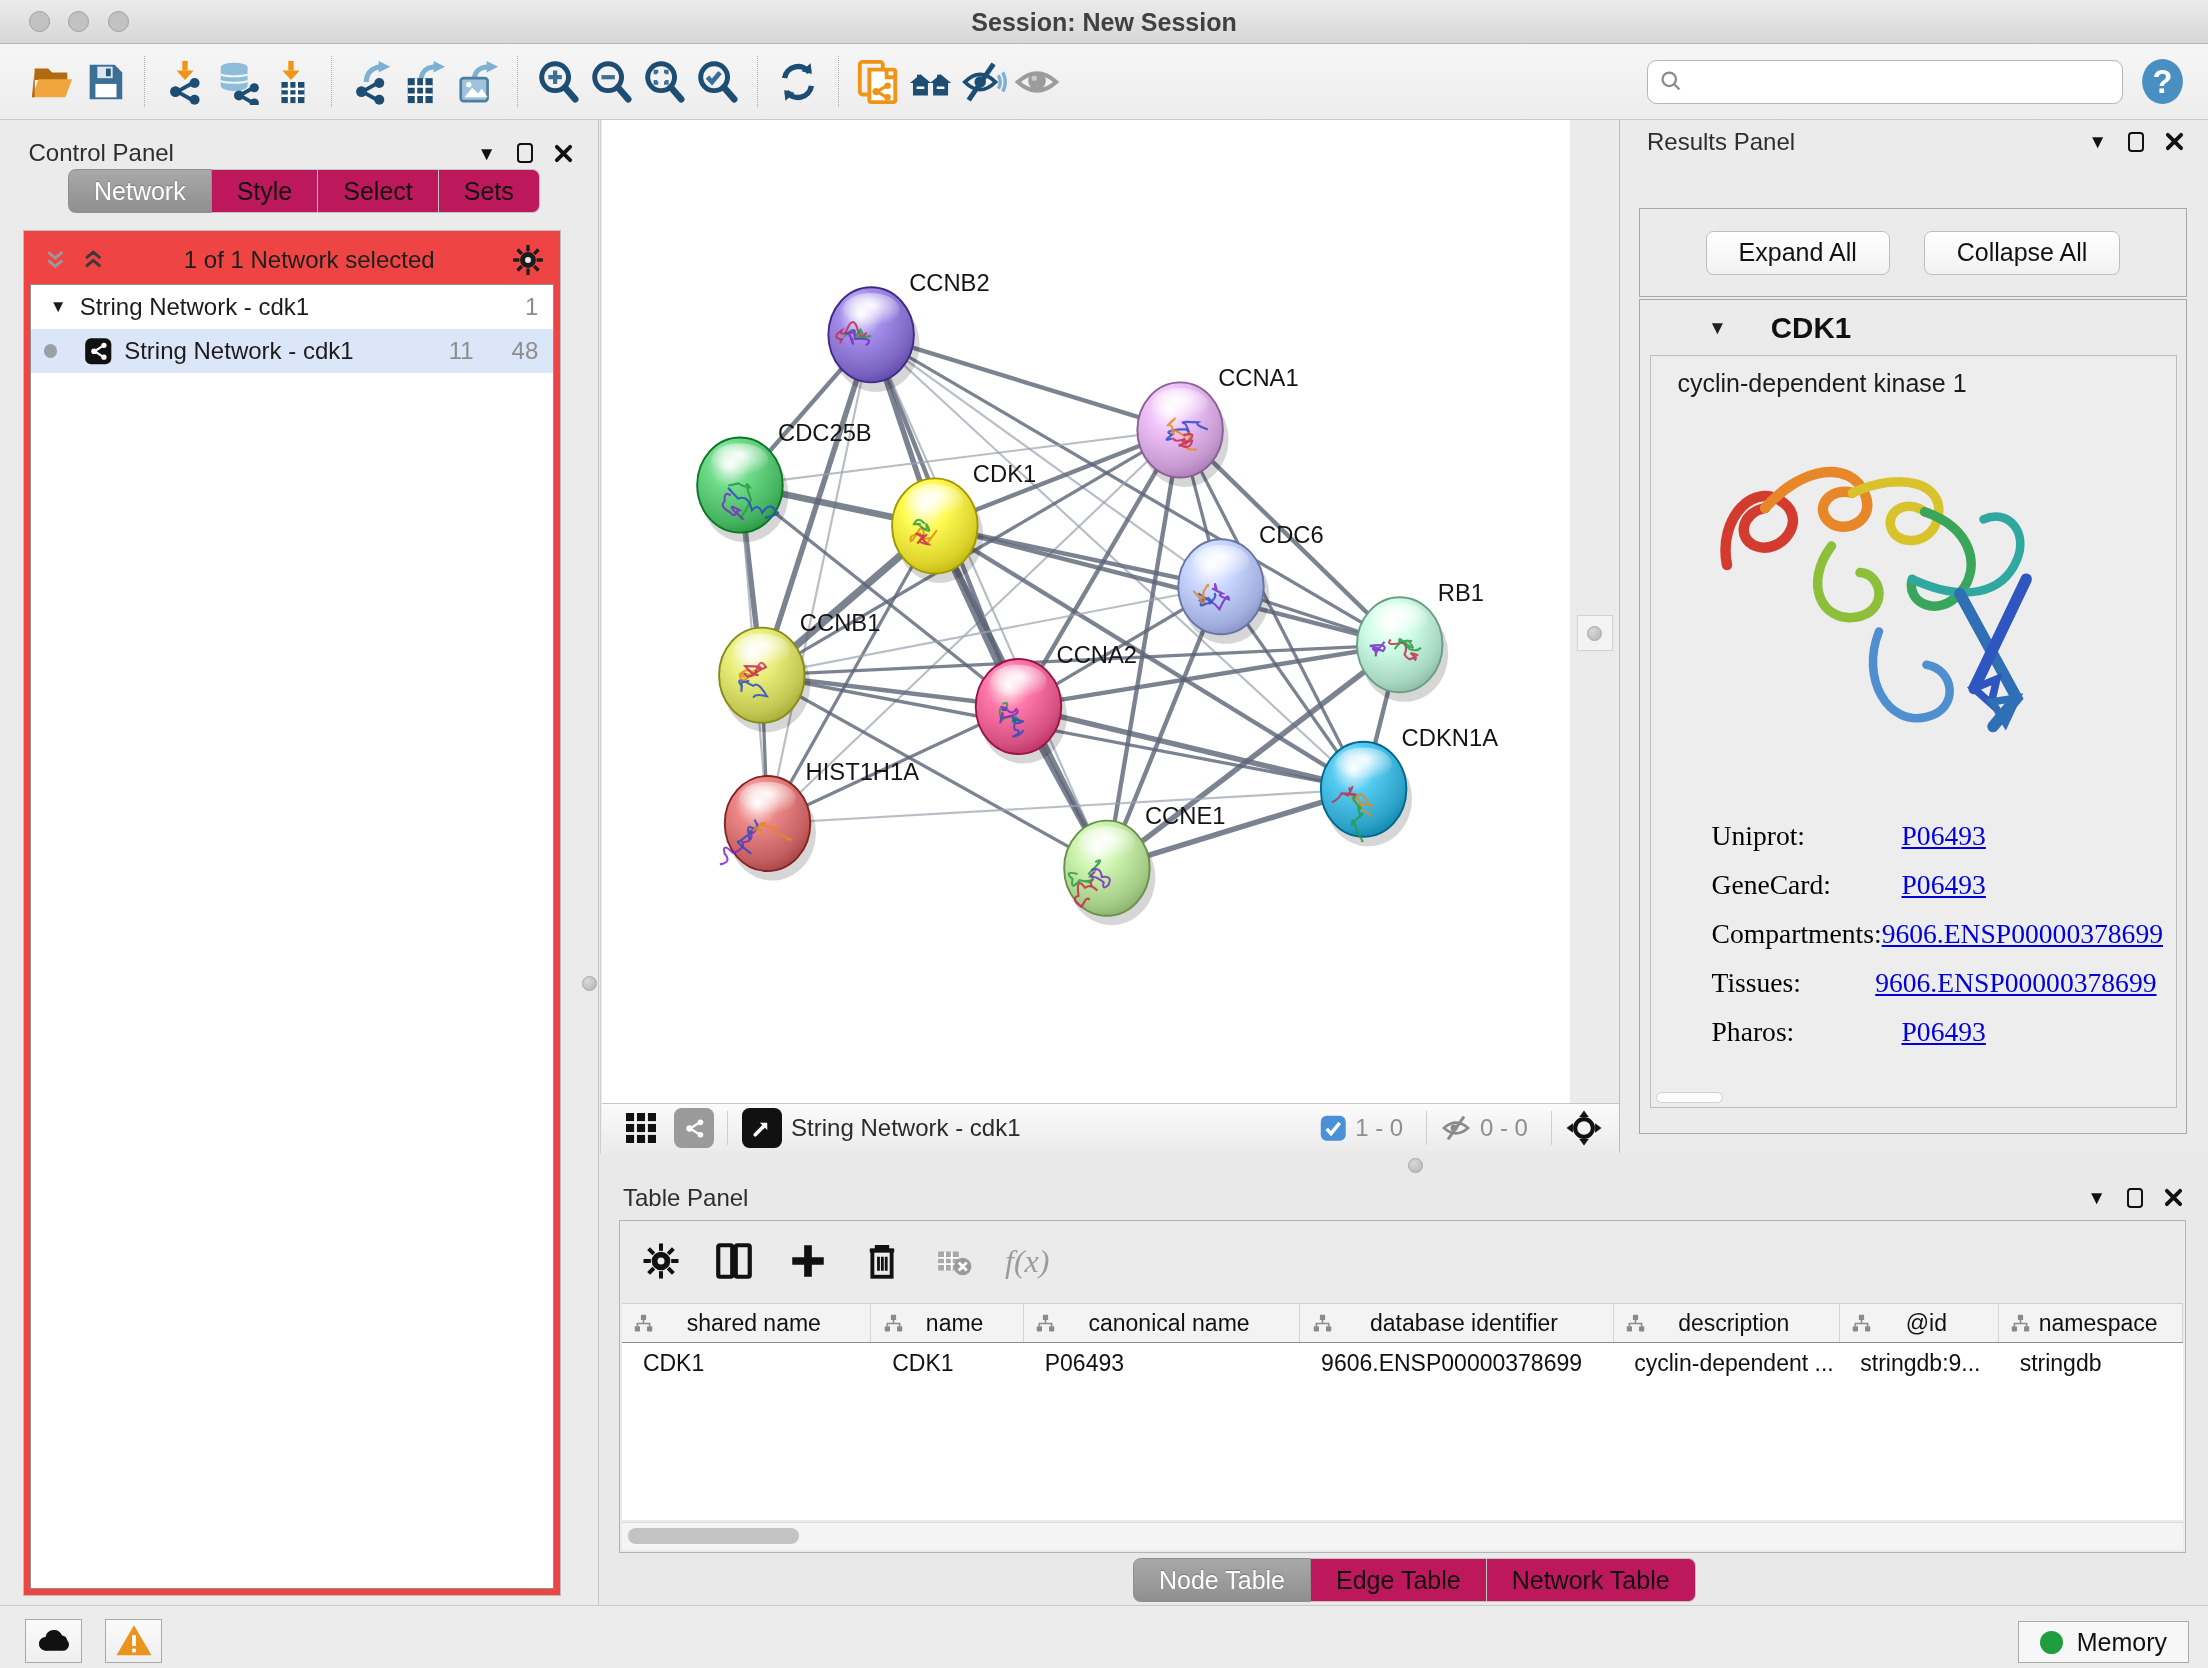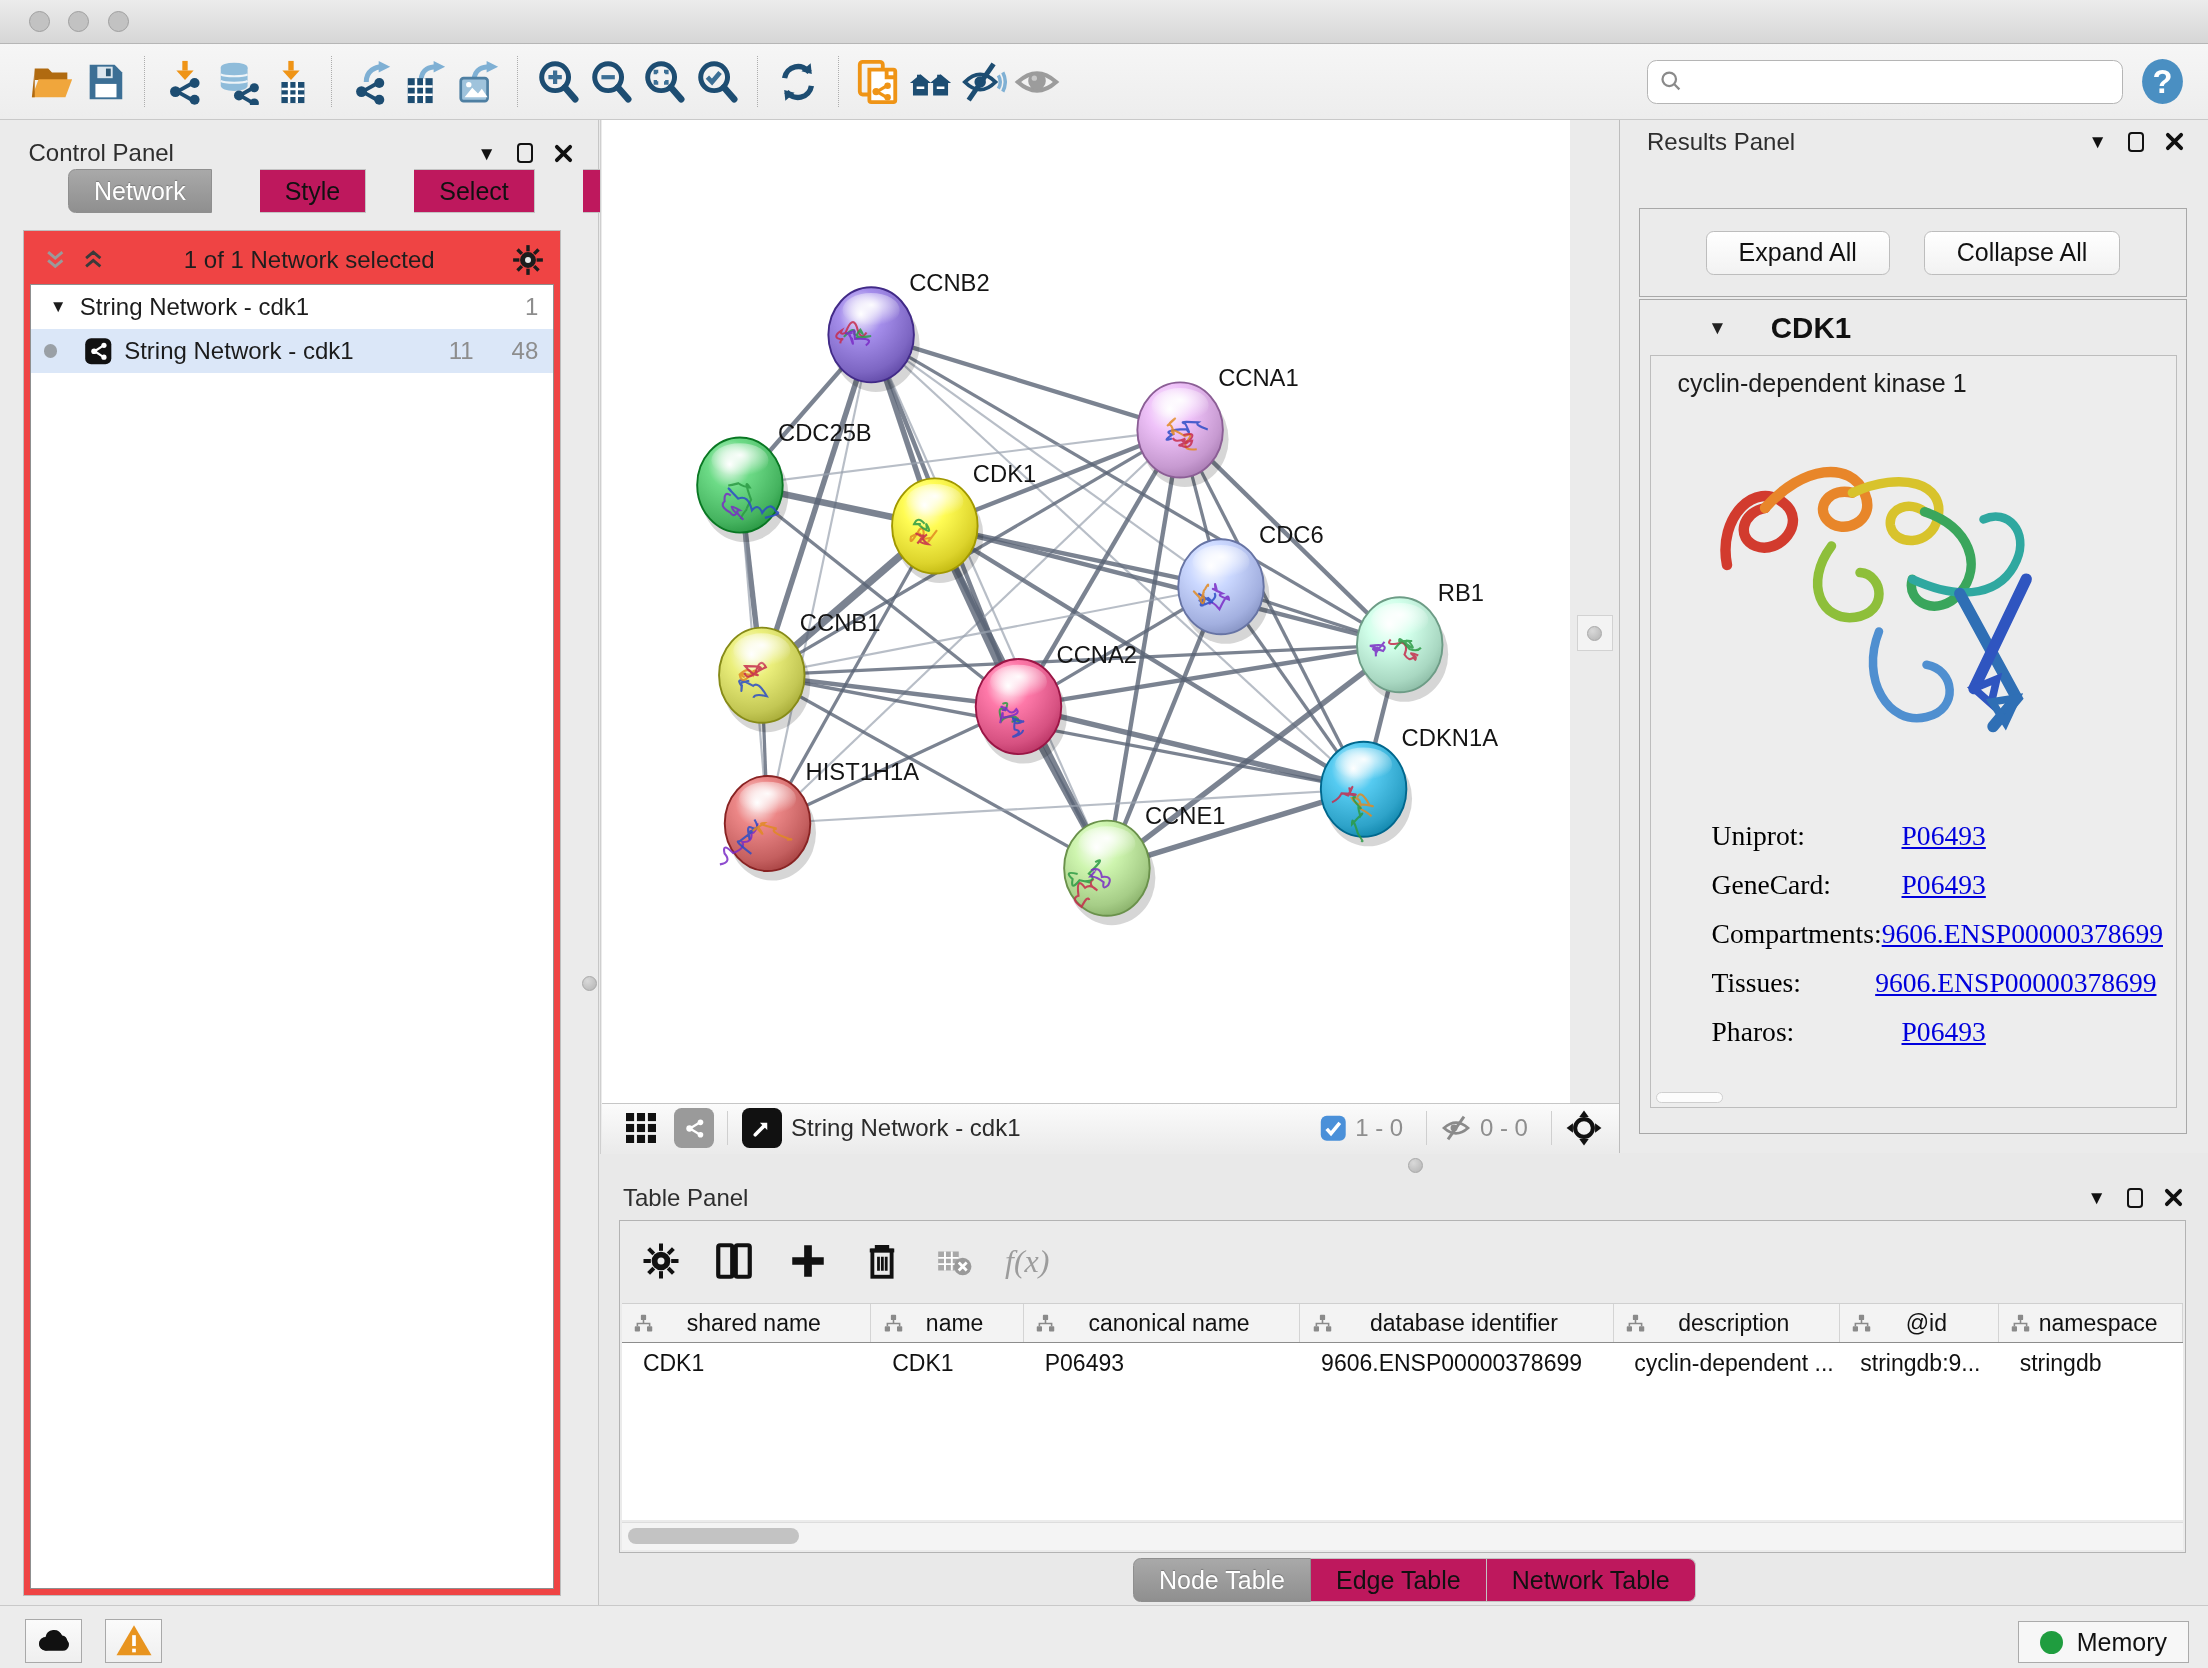--- a/index.html
+++ b/index.html
@@ -40,21 +40,21 @@
     font-size:25px;background:#be185d;border:1px solid #c3c3c3;border-left:none;color:#111;}
   .tab:first-child{border-left:1px solid #c3c3c3;border-radius:7.6px 0 0 7.6px;}
   .tab:last-child{border-radius:0 7.6px 7.6px 0;}
   .tab.active{background:linear-gradient(#a9a9a9,#8f8f8f);color:#fff;border-color:#8f8f8f;
     text-shadow:0 -1px 1px rgba(0,0,0,.25);}
 
   
   #control-panel{left:0;top:120px;width:599px;height:1486px;background:#ebebeb;
     border-right:1px solid #c6c6c6;}
   #cp-head{position:absolute;left:28.5px;right:25px;top:19px;display:flex;align-items:center;}
-  #cp-tabs{position:absolute;left:68px;top:49px;gap:48px;}
+  #cp-tabs{position:absolute;left:68px;top:49px;}
   #cp-box{position:absolute;left:23px;top:110px;width:538px;height:1366px;
     background:#ef4444;border:1px solid #bdbdbd;border-radius:0;}
   #cp-toolrow{position:absolute;left:9.5px;right:9.5px;top:7.6px;height:42px;display:flex;align-items:center;}
   #cp-status{flex:1;text-align:center;font-size:24px;color:#1e1e1e;}
   #cp-list{position:absolute;left:5.7px;top:53px;right:5.7px;bottom:5.7px;background:#fff;
     border:1px solid #8f8f8f;}
   .cp-row{height:44px;display:flex;align-items:center;font-size:24px;color:#1c1c1c;}
   .cp-row .num{color:#8d8d8d;}
   #cp-row-sel{background:#dbe7f8;}
 
@@ -134,20 +134,21 @@
 </style>
 </head>
 <body>
 
 <div id="app">
 
   <div id="titlebar" class="abs">
     <div class="tlight" style="left:28.5px"></div>
     <div class="tlight" style="left:68px"></div>
     <div class="tlight" style="left:108px"></div>
+    <div id="win-title">Session: New Session</div>
   </div>
 
   <div id="toolbar" class="abs">
     <div class="tbtn">
       <svg viewBox="0 0 24 24">
           <path d="M3 5h7l2 2h8v4H3z" fill="#b06a10"></path>
           <path d="M1.5 20l3.5-9.5h17.5L19 20z" fill="#f0a63c"></path>
           <path d="M3 5v15h-1.5z" fill="#b06a10"></path>
         </svg>
     </div>

